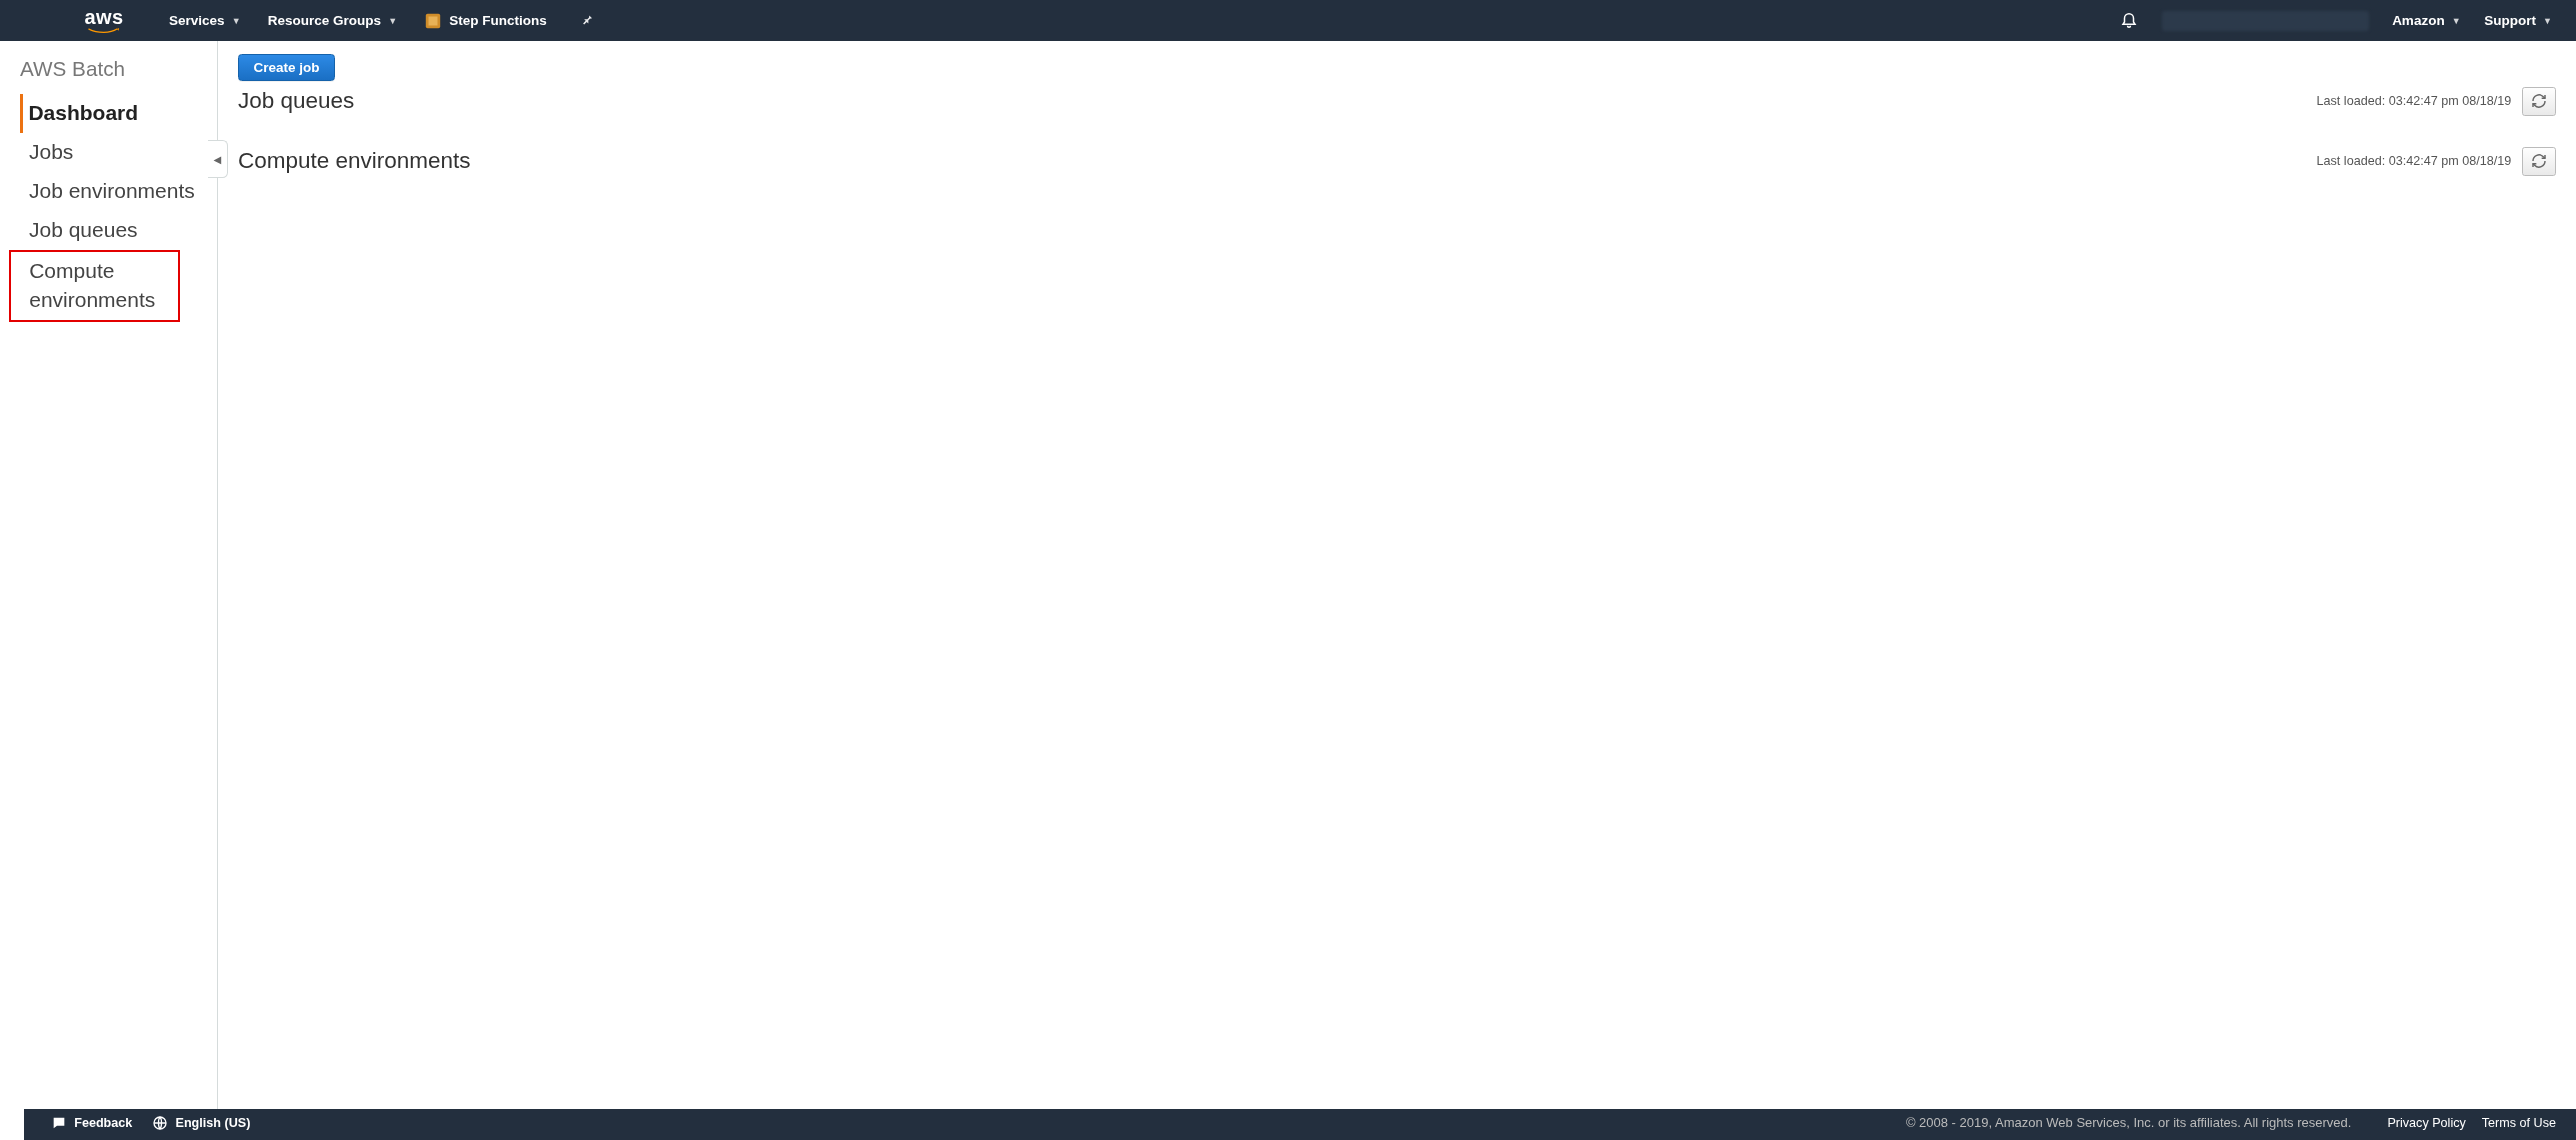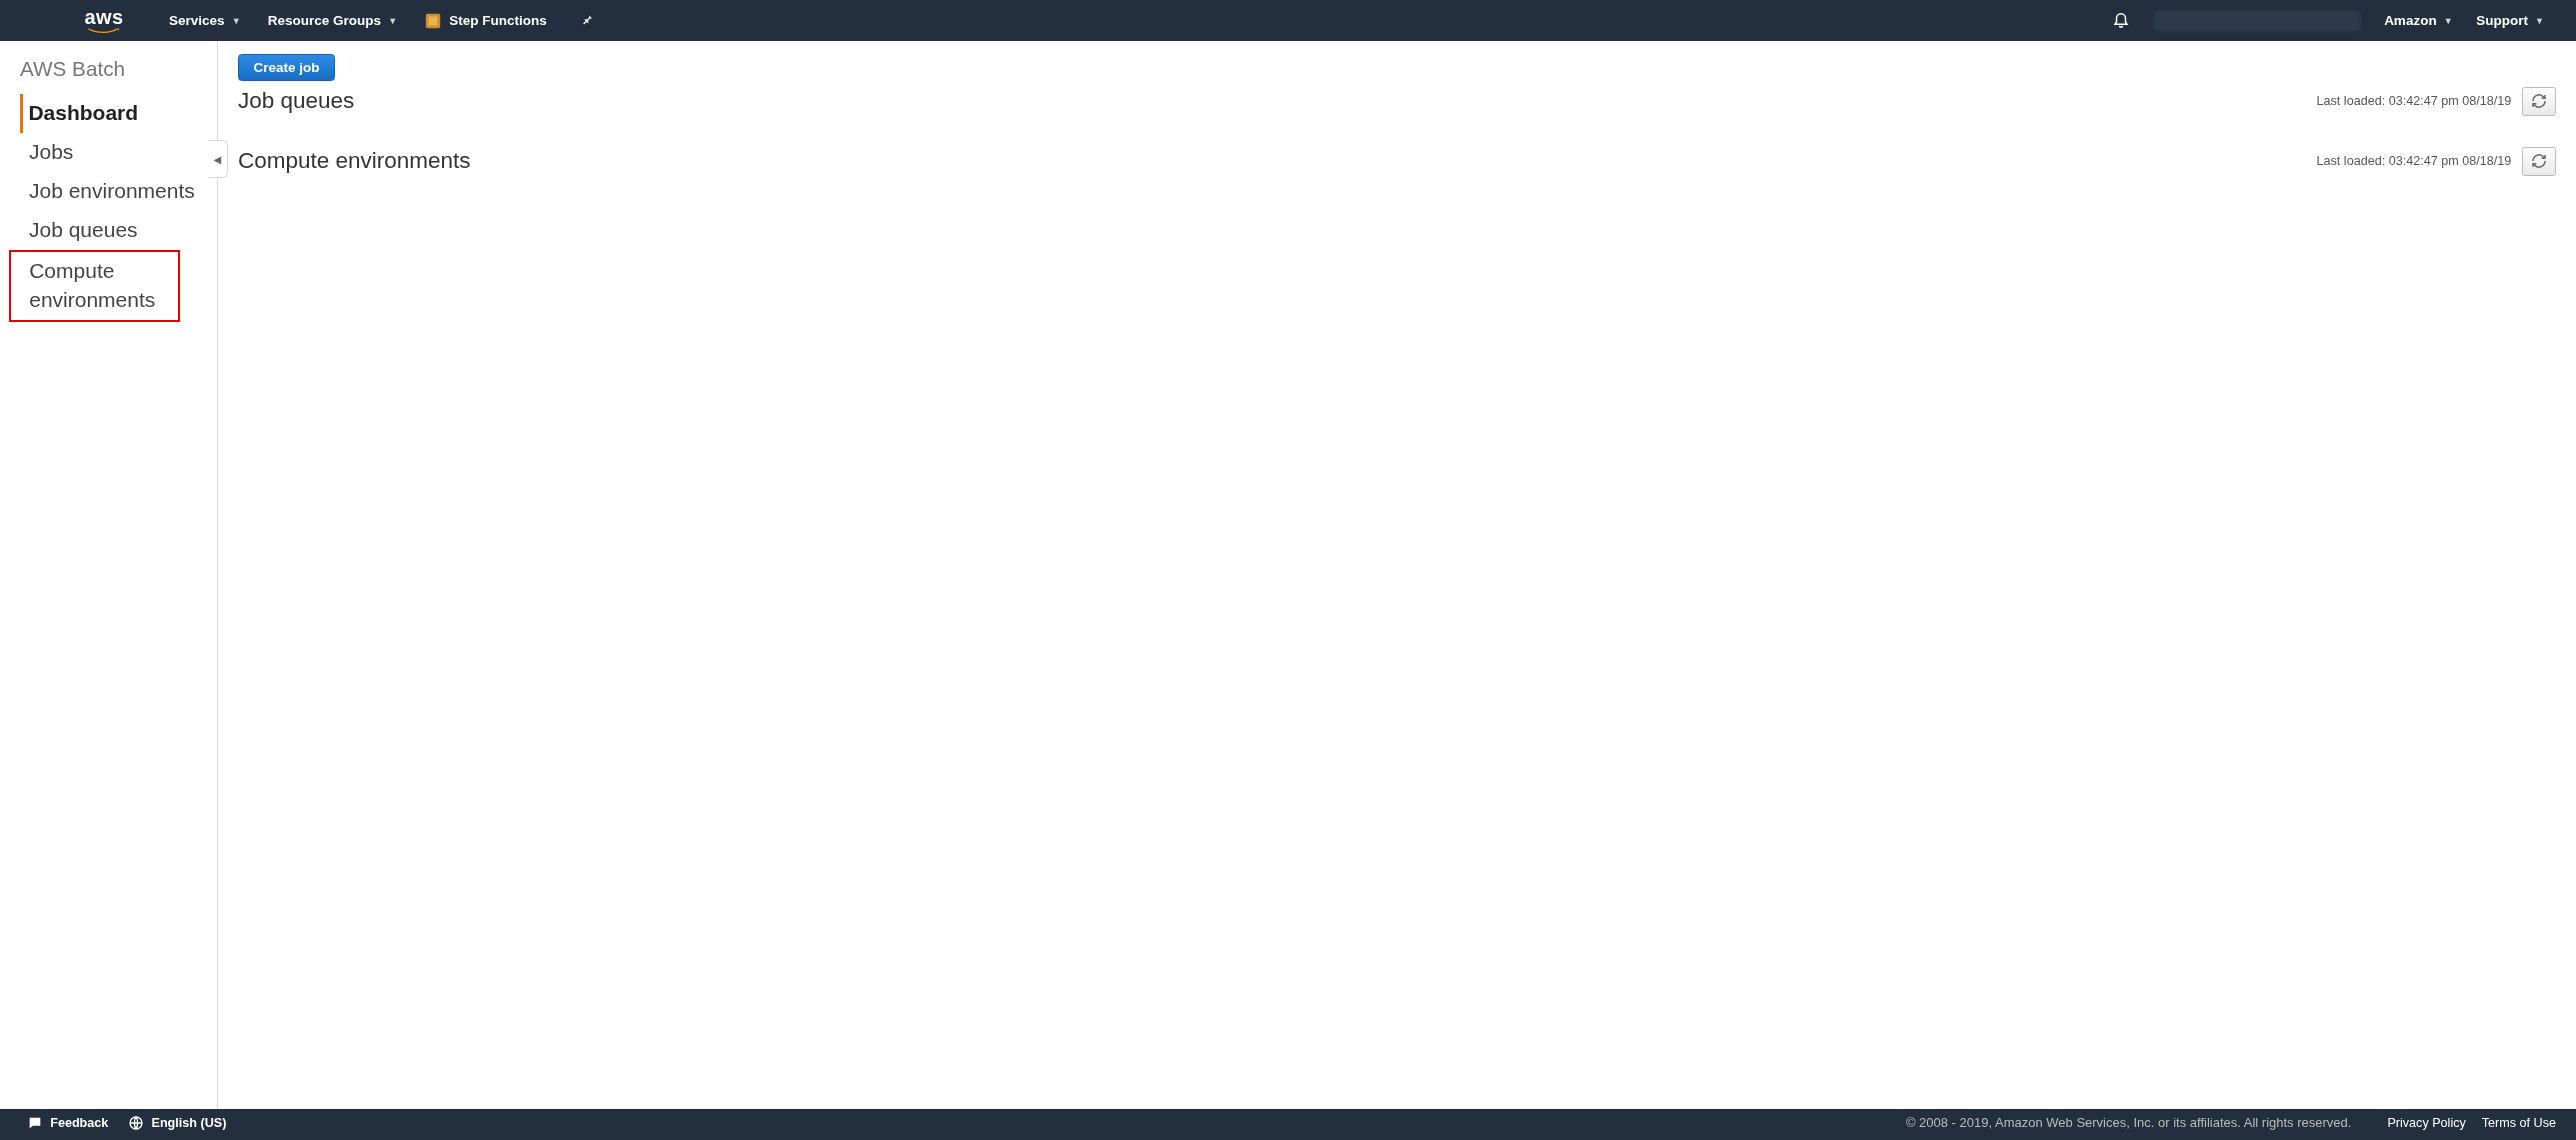--- a/index.html
+++ b/index.html
@@ -105,20 +105,21 @@
     padding: 9px 16px; border-right: 0.9px solid #ddd; border-bottom: 0.9px solid #ccc;
   }
   .table thead th:last-child { border-right: none; }
 
   
   .footer {
     background: #232f3e; color: #ddd;
     display: flex; align-items: center;
     height: 31px; padding: 0 20px 4px 27px;
     font-size: 12.6px;
+    margin-left: 24px;
   }
   .footer .left { display:flex; align-items:center; gap:20px; }
   .footer .left .item { display:flex; align-items:center; gap:7.2px; color:#fff; font-weight:600; cursor:pointer; }
   .footer .spacer { flex:1; }
   .footer .copyright { color:#bbb; font-size:13px; margin-right: 20px; }
   .footer a.link { color:#fff; text-decoration:none; margin-left: 16px; font-size: 12.6px; cursor:pointer; }
 </style>
 </head>
 <body>
 
@@ -164,21 +165,21 @@
       <svg class="bell" viewBox="0 0 24 24" fill="none" stroke="#fff" stroke-width="2">
         <path d="M18 16v-5a6 6 0 10-12 0v5l-2 3h16l-2-3z"></path>
           <path d="M10 21a2 2 0 004 0"></path>
       </svg>
     </span>
     <div class="blur-slot"></div>
     <div class="nav-item" style="margin-right:0">
       <span>Amazon</span>
       <span class="caret">▼</span>
     </div>
-    <div class="nav-item" style="margin-right:16px">
+    <div class="nav-item" style="margin-right:8px">
       <span>Support</span>
       <span class="caret">▼</span>
     </div>
   </div>
 </header>
 
 <div class="shell">
   <nav class="sidebar">
     <h1 class="service-title">AWS Batch</h1>
     <ul>

